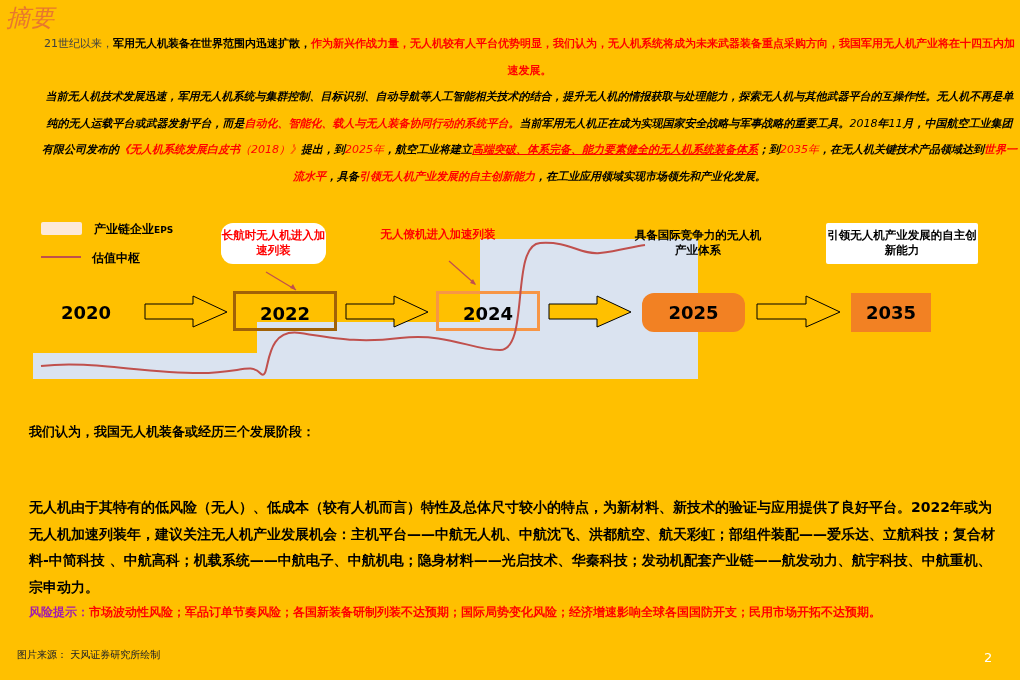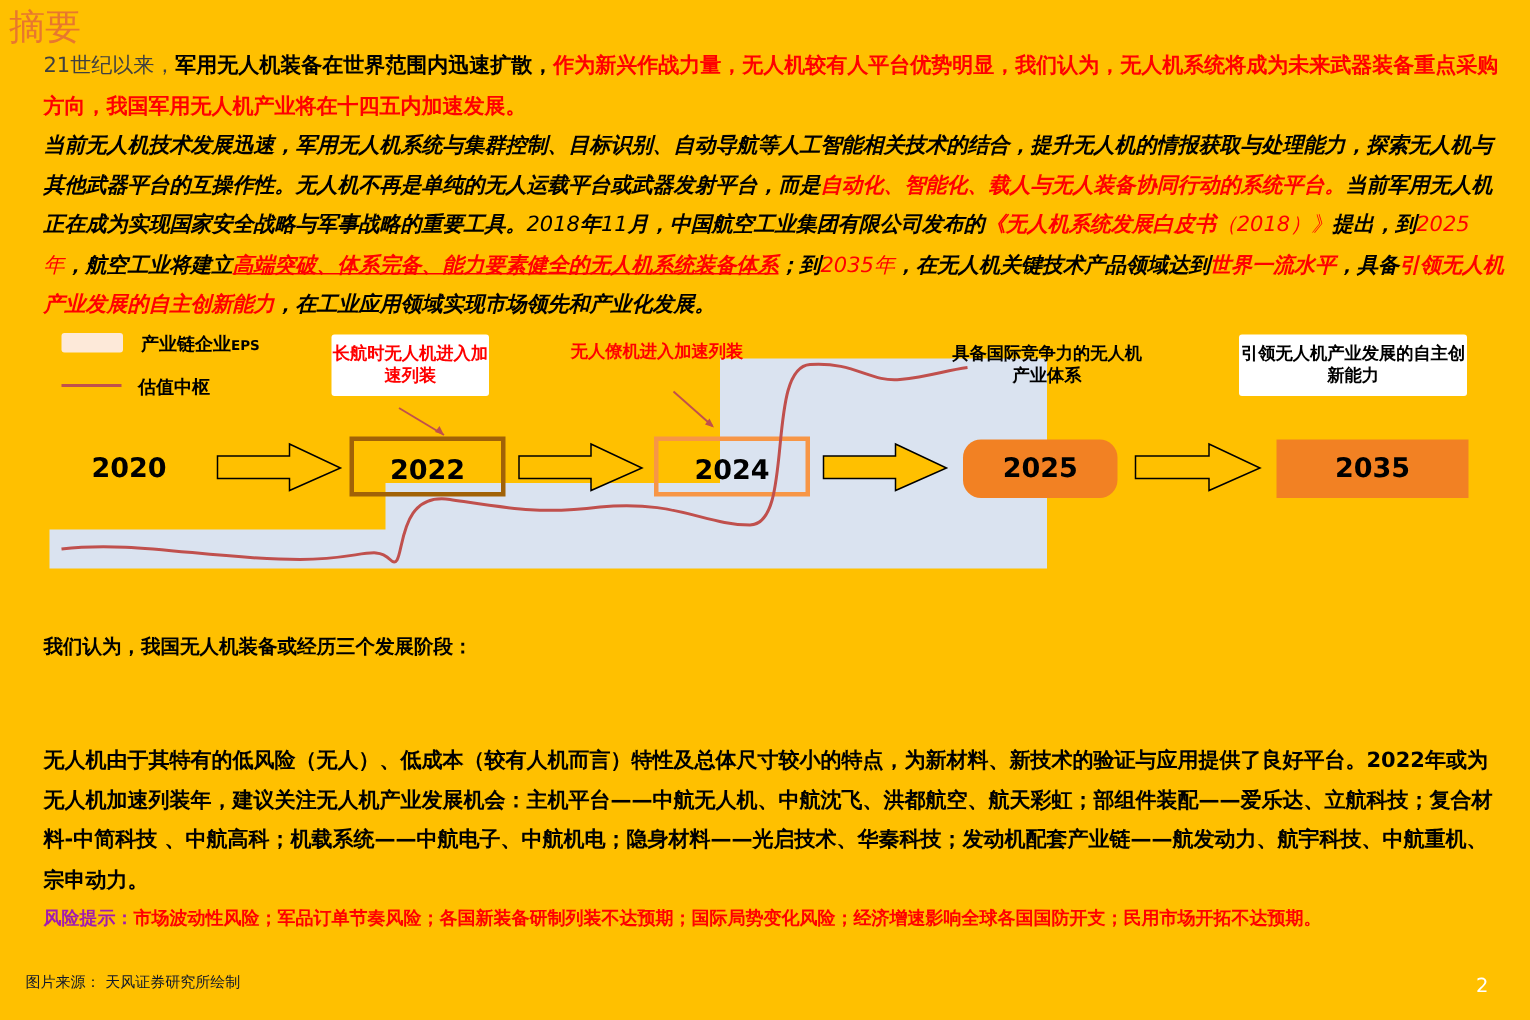--- a/index.html
+++ b/index.html
@@ -1,19 +1,19 @@
 <!DOCTYPE html>
 <html><head>
 <meta charset="utf-8">
 <style>
   * { margin:0; padding:0; box-sizing:border-box; }
   html, body { width:1020px; height:680px; overflow:hidden; }
   body { background:#FFC000; font-family:"DejaVu Sans","Liberation Sans",sans-serif; position:relative; color:#000; }
-  .title { position:absolute; left:6px; top:2px; font-size:24px; color:#E8772E; font-weight:normal; }
-  .para { position:absolute; left:29px; width:975px; font-size:14px; font-weight:bold; line-height:26.6px; }
+  .title { position:absolute; left:6px; top:2px; font-size:24px; color:#E8772E; font-weight:normal;font-style:italic; }
+  .para { position:absolute; left:42px; width:975px; font-size:11px; font-weight:bold; line-height:26.6px;text-align:center; }
   .p1 { top:31px; }
   .p2 { top:84px; font-style:italic; }
   .red { color:#FF0000; }
   .grey { color:#404040; }
   .ul { text-decoration:underline; text-decoration-color:#FF0000; }
   .light { font-weight:normal; }
 
   .diagram { position:absolute; left:0; top:215px; width:1020px; height:170px; }
   .bg-step1 { position:absolute; left:33px; top:138px; width:665px; height:26px; background:#DAE3F0; }
   .bg-step2 { position:absolute; left:257px; top:107px; width:441px; height:35px; background:#DAE3F0; }
@@ -22,23 +22,23 @@
   .legend-line { position:absolute; left:41px; top:41px; width:40px; height:2px; background:#C0504D; }
   .legend-label { position:absolute; font-size:12px; font-weight:bold; }
   .lbl-eps { left:94px; top:6px; }
   .lbl-eps small { font-size:9px; }
   .lbl-val { left:92px; top:35px; }
   .year { position:absolute; font-size:18px; font-weight:bold; font-family:"DejaVu Sans",sans-serif; text-align:center; line-height:40px; }
   .y2020 { left:40px; top:78px; width:92px; }
   .y2022 { left:233px; top:76px; width:104px; height:40px; border:3px solid #a16207; }
   .y2024 { left:436px; top:76px; width:104px; height:40px; border:3px solid #F79646; }
   .y2025 { left:642px; top:78px; width:103px; height:39px; background:#F28123;border-radius:12px; }
-  .y2035 { left:851px; top:78px; width:128px; height:39px; background:#F28123; }
+  .y2035 { left:851px; top:78px; width:80px; height:39px; background:#F28123; }
   .callout { position:absolute; font-size:11.5px; font-weight:bold; text-align:center; line-height:15px; }
-  .c1 { left:221px; top:8px; width:105px; height:41px; background:#fff; color:#FF0000; padding-top:5px; border-radius:2px; }
+  .c1 { left:221px; top:8px; width:105px; height:41px; background:#fff; color:#FF0000; padding-top:5px; border-radius:12px; }
   .c2 { left:380px; top:12px; width:116px; color:#FF0000; }
   .c3 { left:632px; top:13px; width:132px; color:#000; }
   .c4 { left:826px; top:8px; width:152px; height:41px; background:#fff; color:#000; padding-top:5px; border-radius:2px; }
   svg.overlay { position:absolute; left:0; top:0; }
 
   .stages { position:absolute; left:29px; top:391px; width:960px; font-size:13px; font-weight:bold;margin-top:28px; }
   .stages .intro { line-height:25px; }
   .stages li { list-style:none; line-height:25px; position:relative; padding-left:18px; }
   .stages li::before { content:"•"; position:absolute; left:0; font-weight:normal; }
   .stages .yr { font-family:"DejaVu Sans",sans-serif; font-weight:normal; }

